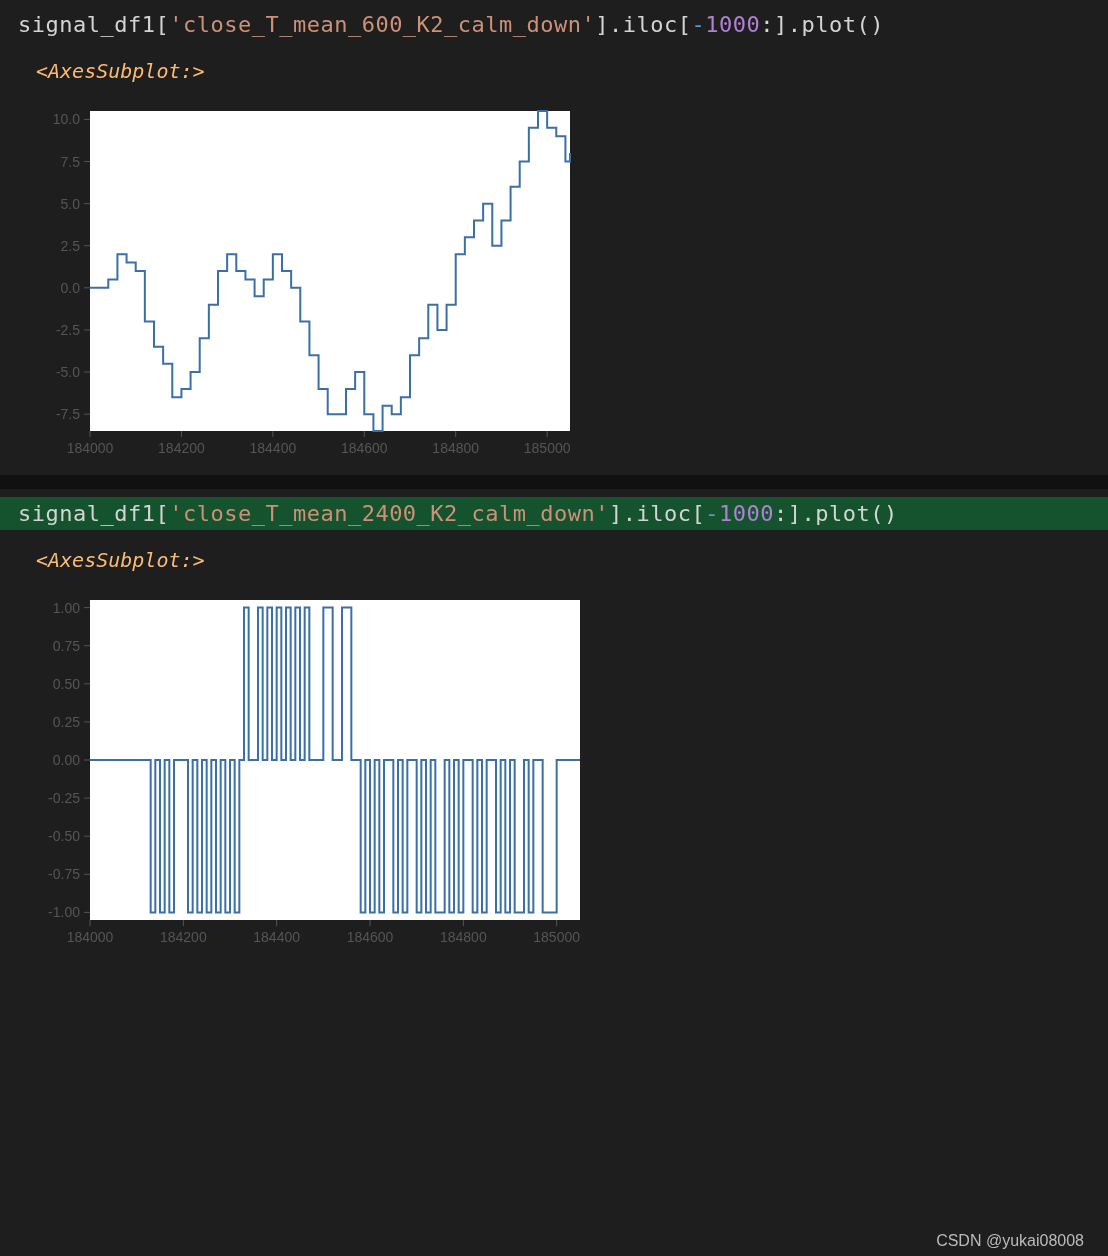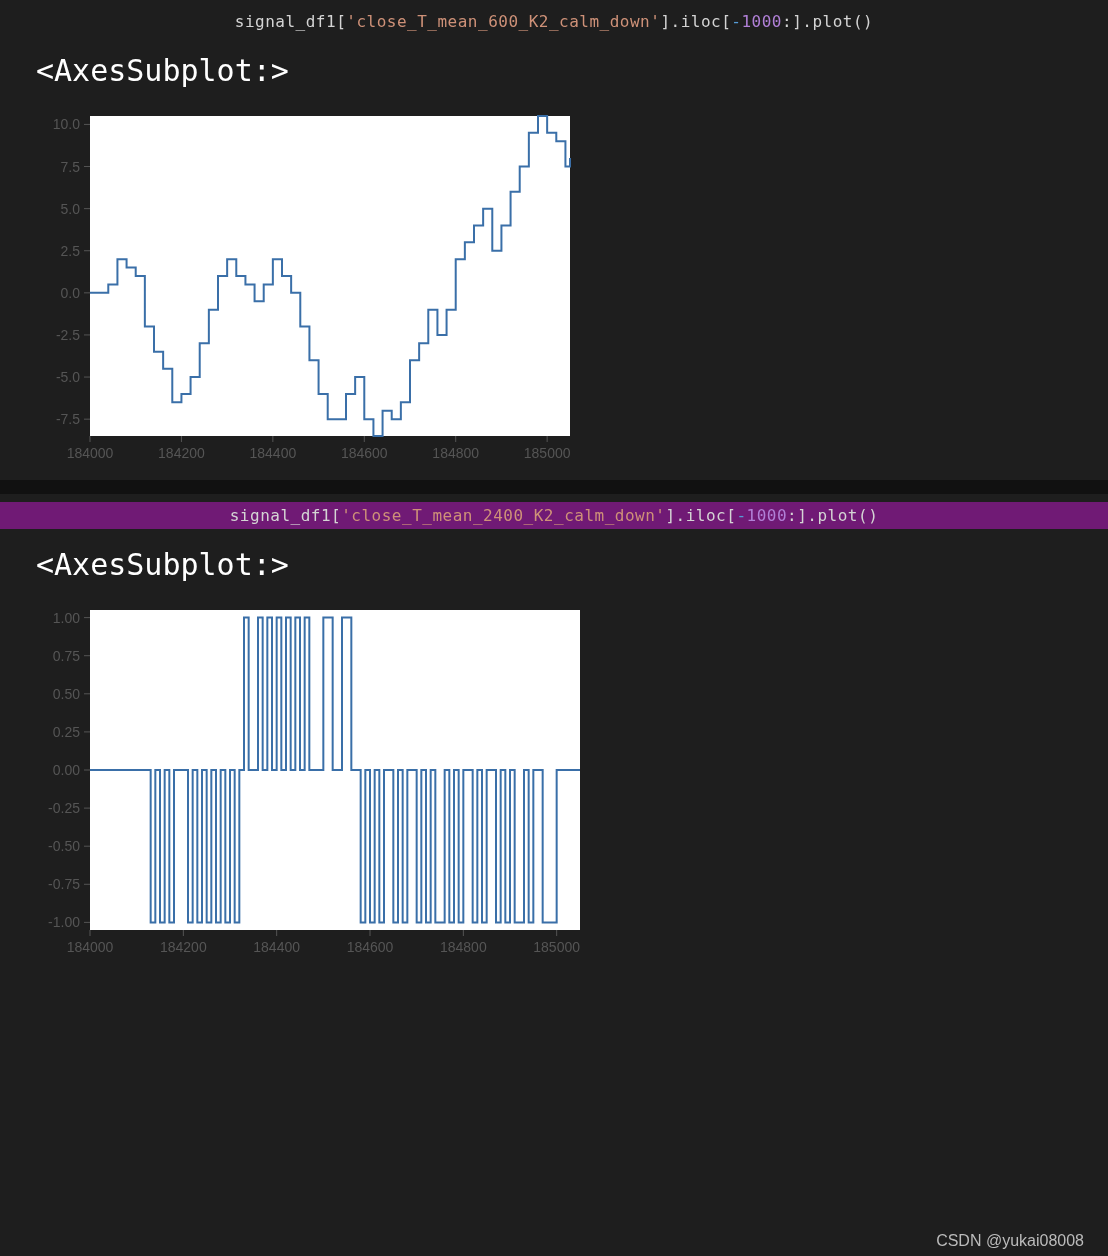--- a/index.html
+++ b/index.html
@@ -8,36 +8,36 @@
     padding: 0;
     background: #1e1e1e;
     font-family: "Menlo", "Consolas", "DejaVu Sans Mono", monospace;
     font-size: 18px;
     color: #d4d4d4;
     width: 1108px;
   }
   .cell { padding: 8px 0; }
   .code-line {
     padding: 4px 18px;
-    font-size: 16px;
+    font-size: 22px;
     letter-spacing: 0.5px;
     white-space: pre;
     background: #1e1e1e;
-    text-align: center;
   }
-  .code-line.highlight { background: #701a75; }
+  .code-line.highlight { background: #14532d; }
   .tok-id   { color: #d4d4d4; }
   .tok-punc { color: #d4d4d4; }
   .tok-str  { color: #ce9178; }
   .tok-num  { color: #b180d7; }
   .tok-op   { color: #569cd6; }
   .output-text {
     padding: 10px 36px 12px;
-    font-size: 30px;
-    color: #ffffff;
+    font-size: 20px;
+    color: #fdba74;
+    font-style: italic;
   }
   .chart-wrap {
     padding: 6px 20px 10px;
   }
   .divider {
     height: 14px;
     background: #111;
   }
   .attribution {
     position: fixed;

